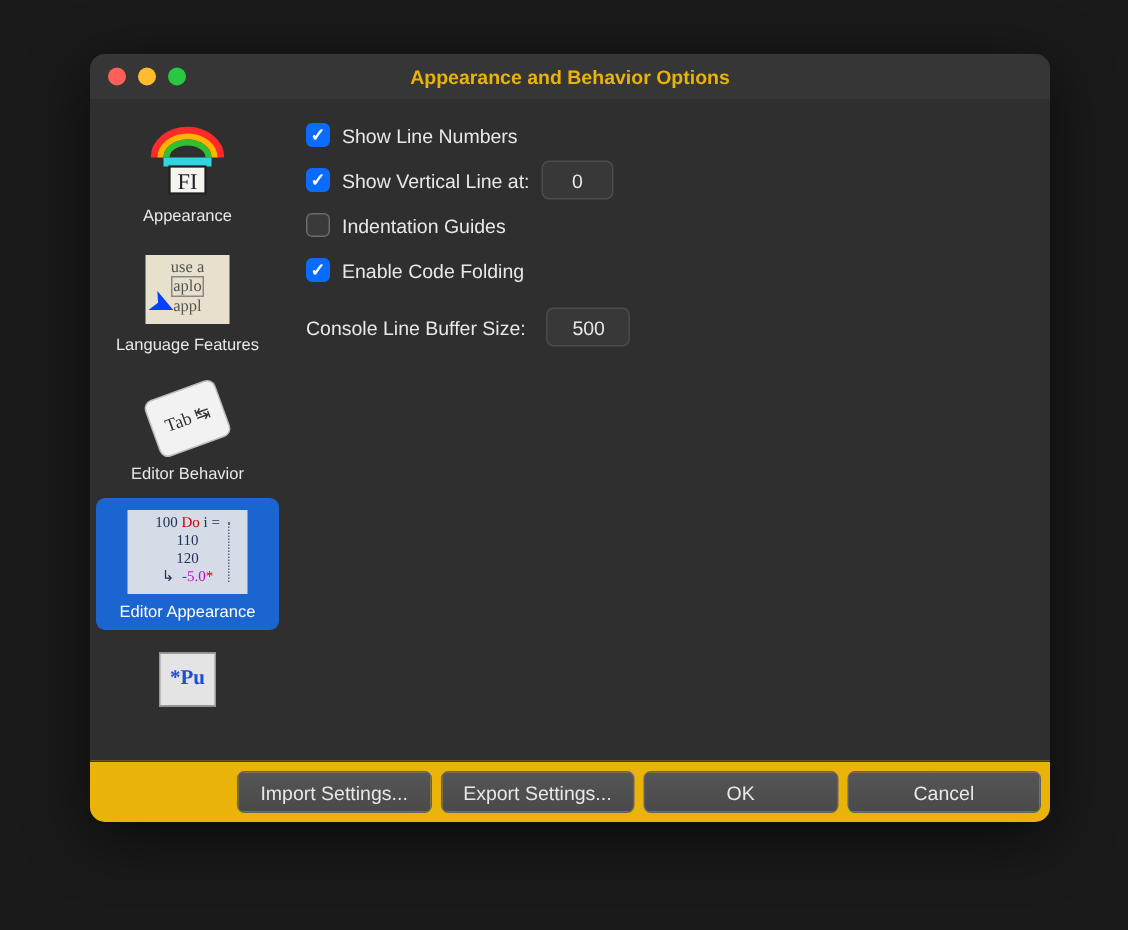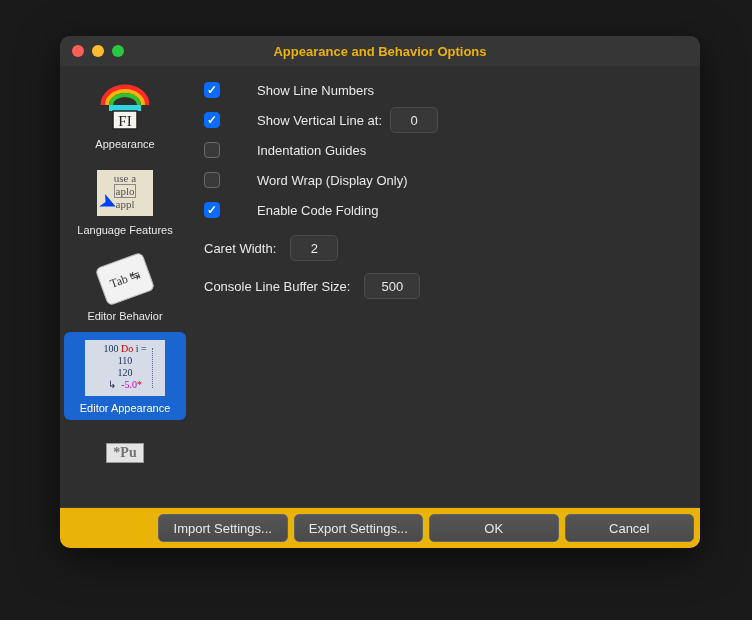--- a/index.html
+++ b/index.html
@@ -124,21 +124,20 @@
     }
     .checkbox.checked::after {
       content: "✓";
       color: #fff;
       font-size: 12px;
       line-height: 1;
       font-weight: 700;
     }
     .cb-label {
       cursor: pointer;
-      margin-left: 29px;
     }
     .num-input {
       width: 48px;
       height: 26px;
       background: #383838;
       border: 1px solid #4c4c4c;
       border-radius: 5px;
       color: #e8e8e8;
       text-align: center;
       font-size: 13px;
@@ -214,27 +213,27 @@
       line-height: 1.2;
     }
     .editorapp-thumb .red { color: #c00; }
     .editorapp-thumb .mag { color: #c0c; }
     .editorapp-thumb .dots {
       position: absolute;
       right: 12px; top: 8px; bottom: 8px;
       border-right: 1px dotted #668;
     }
     .partial-thumb {
-      width: 38px; height: 20px;
+      width: 38px; height: 36px;
       background: #e4e4e4;
       border: 1px solid #999;
       font-family: serif;
       font-weight: bold;
       font-size: 14px;
-      color: #737373;
+      color: #1d4ed8;
       display: flex;
       align-items: center;
       justify-content: center;
       margin-top: 18px;
     }
   </style>
 </head>
 <body>
 
 <div class="window">
@@ -315,34 +314,26 @@
         <span class="checkbox checked"></span>
         <span class="cb-label">Show Vertical Line at:</span>
         <input class="num-input" value="0" style="">
       </div>
 
       <div class="row">
         <span class="checkbox"></span>
         <span class="cb-label">Indentation Guides</span>
       </div>
 
-      <div class="row">
-        <span class="checkbox"></span>
-        <span class="cb-label">Word Wrap (Display Only)</span>
-      </div>
 
       <div class="row">
         <span class="checkbox checked"></span>
         <span class="cb-label">Enable Code Folding</span>
       </div>
 
-      <div class="row spacer-top">
-        <span class="field-label">Caret Width:</span>
-        <input class="num-input" value="2" style="">
-      </div>
 
       <div class="row spacer-top">
         <span class="field-label">Console Line Buffer Size:</span>
         <input class="num-input wide" value="500" style="">
       </div>
 
     </div>
   </div>
 
   <div class="buttonbar">

